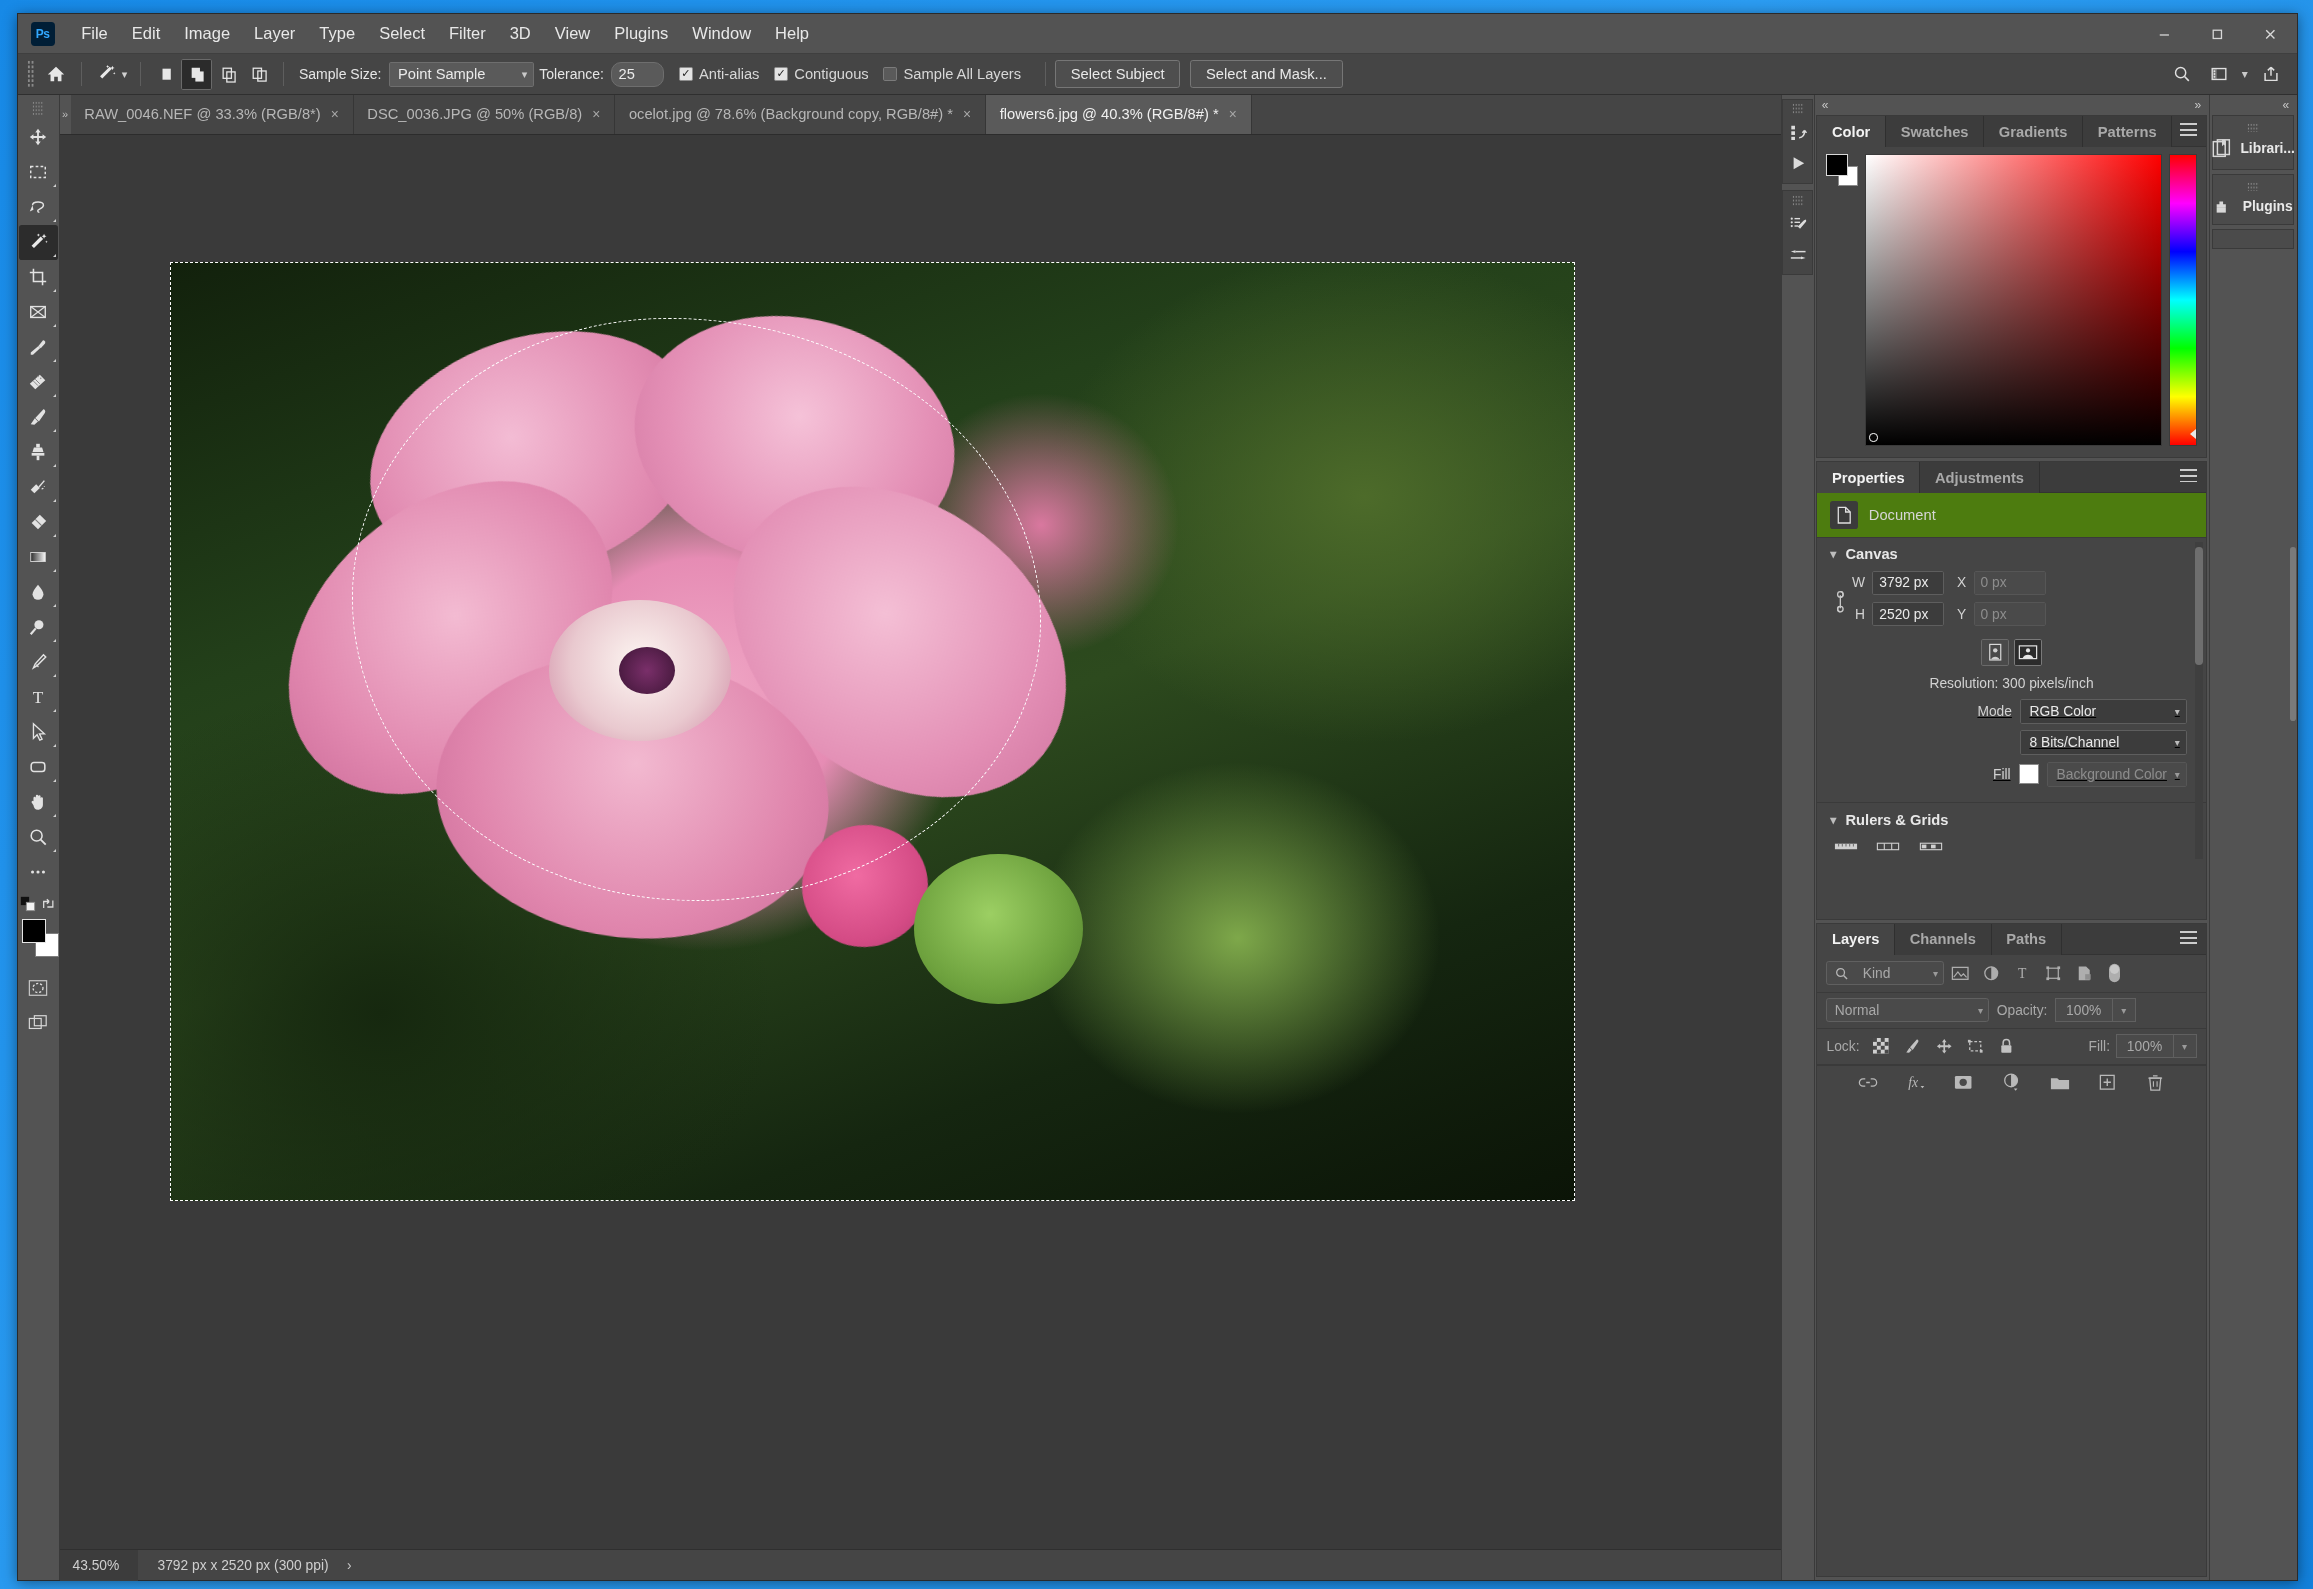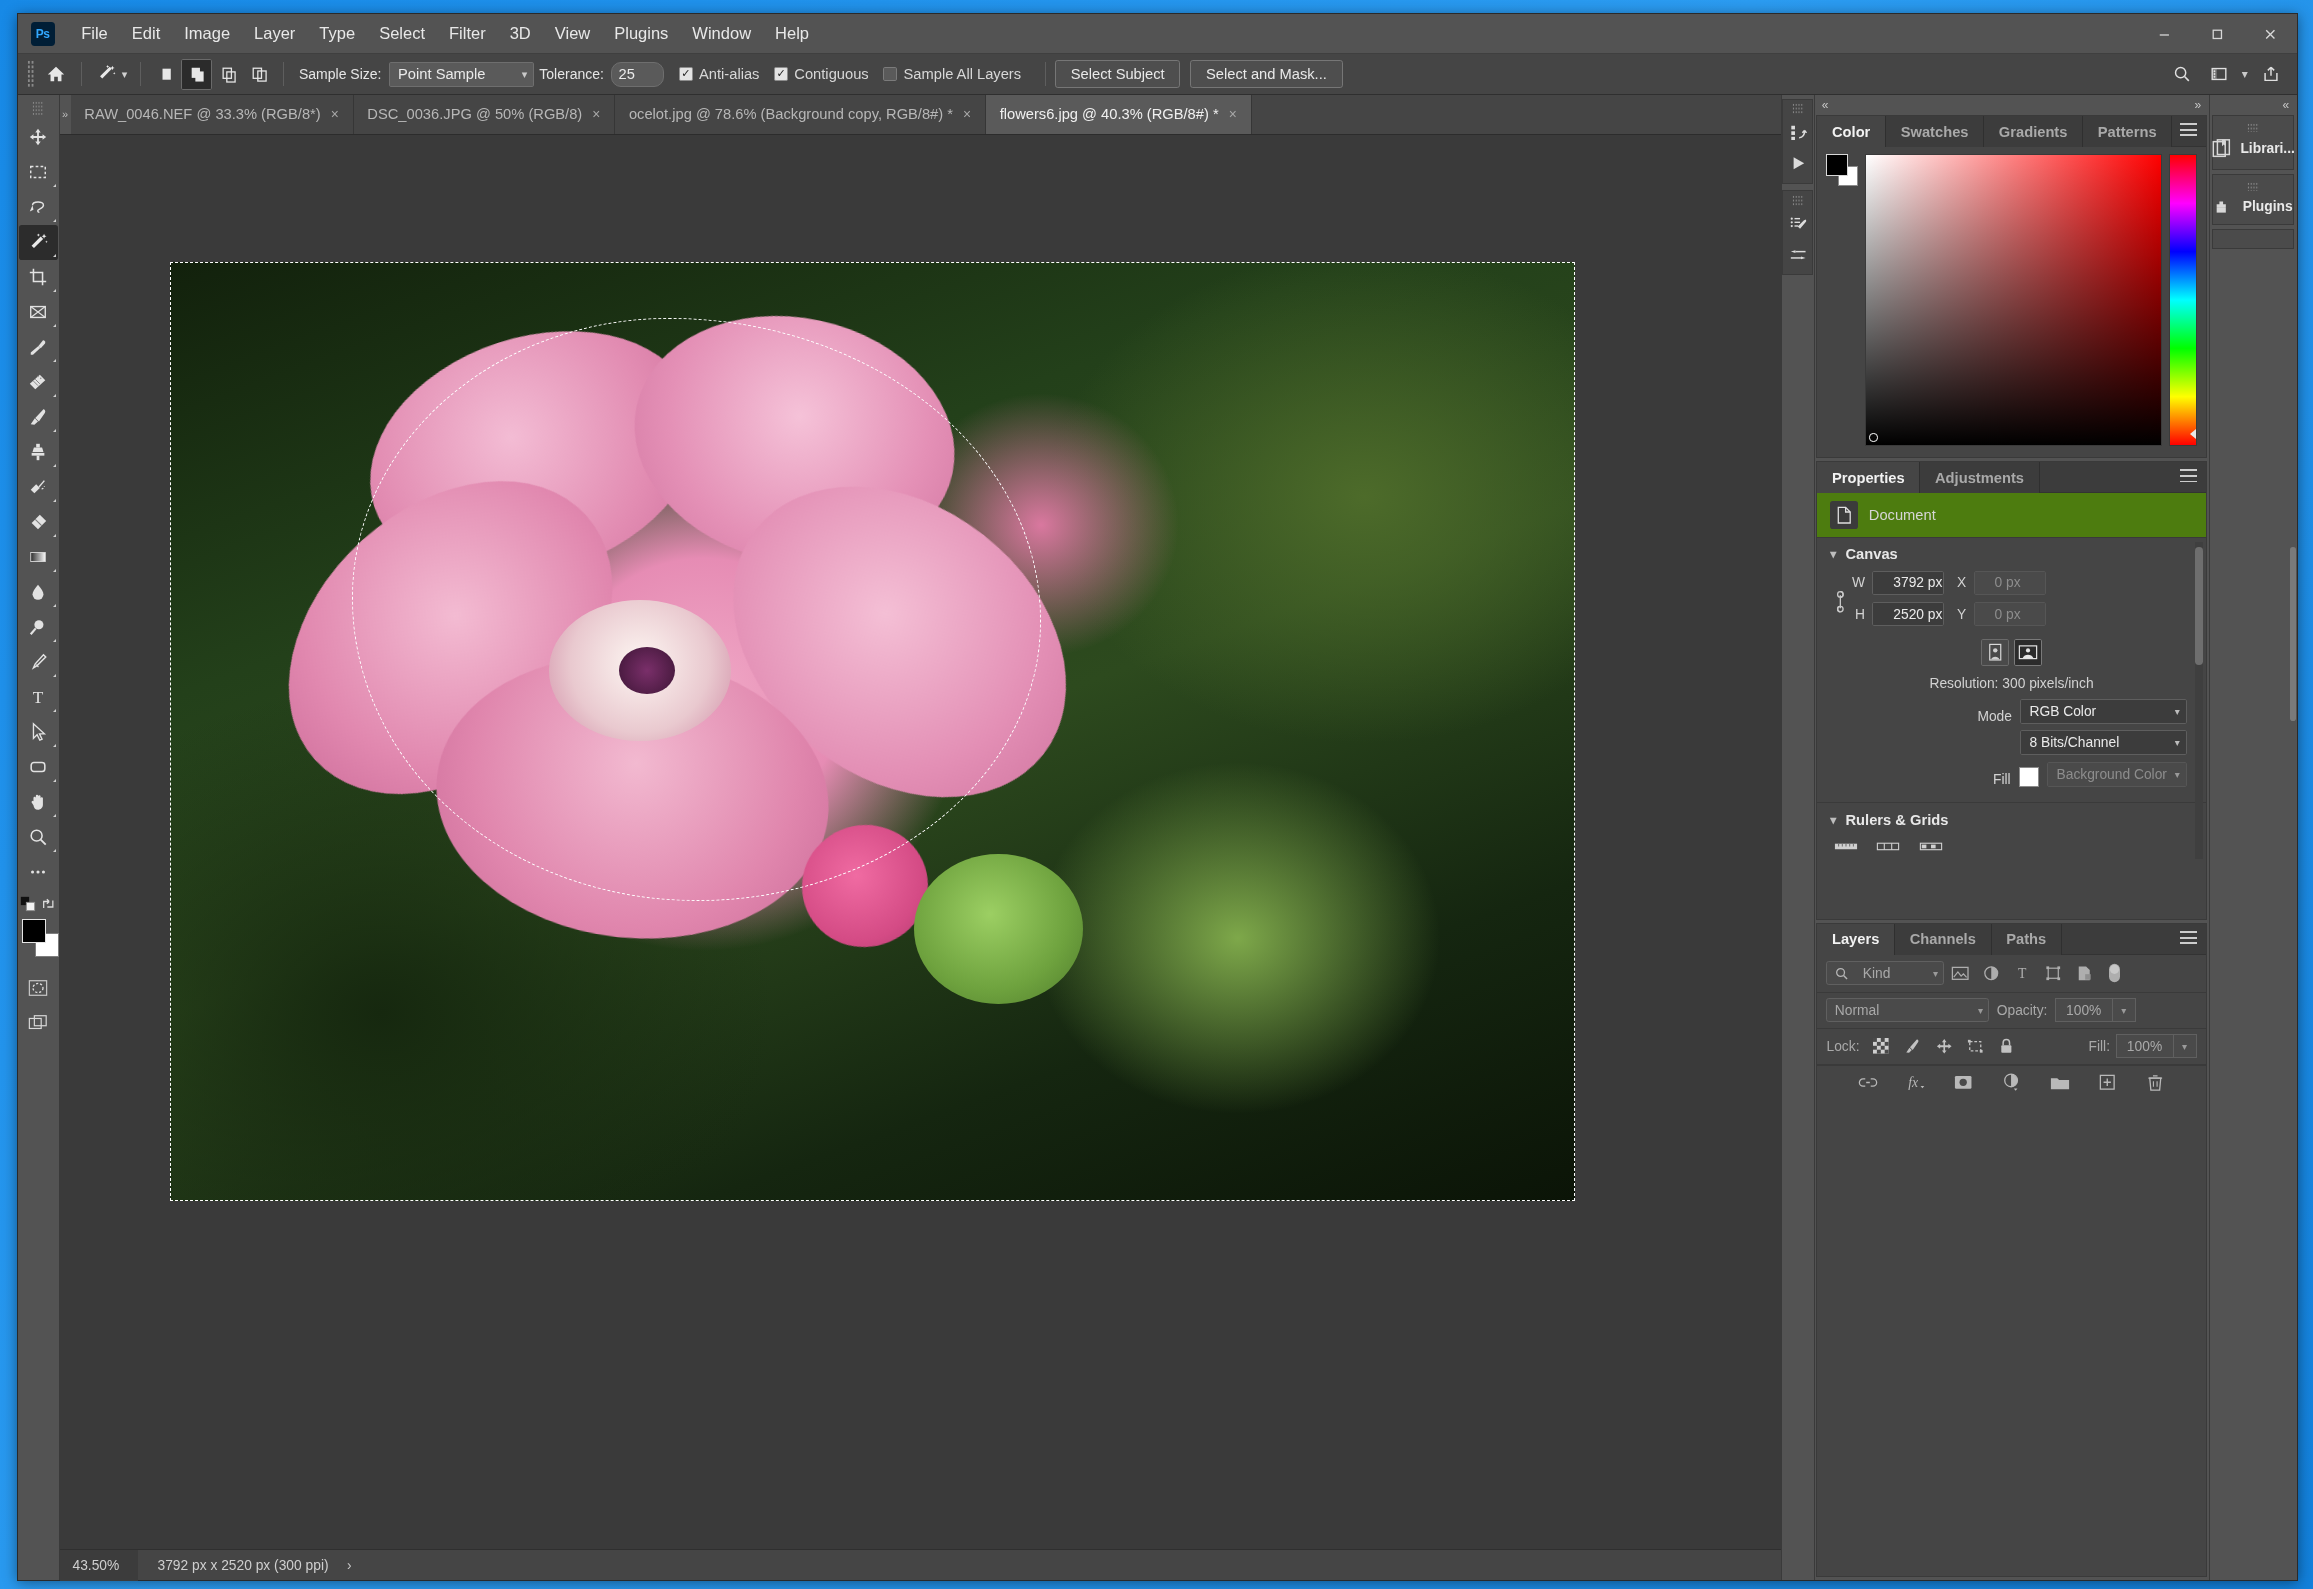--- a/index.html
+++ b/index.html
@@ -213,29 +213,29 @@
   .prop-doc-label { color:#d6d6d6; font-size:14.7px; }
   .prop-section { position:relative; }
   .sec-head { display:flex; align-items:center; gap:9.2px; padding:8.3px 13px; color:#e8e8e8; font-size:14.7px; font-weight:bold;}
   .chev { color:#bdbdbd; font-size:12px; }
   .prop-rows { padding:0 13px 9.2px 13px; }
   .prow { display:flex; align-items:center; gap:7.3px; margin-bottom:7.3px; }
   .link-ico { width:20px; color:#c9c9c9; display:flex;align-items:center;justify-content:center; }
   .flabel { color:#d2d2d2; font-size:13.8px; width:14.7px; text-align:right;}
   .ffield {
     height:24px; width:72px; background:#3c3c3c; border:0.9px solid #5e5e5e; border-radius:1.8px;
-    color:#eaeaea; font-size:13.8px; display:flex;align-items:center; padding-left:20px;
+    color:#eaeaea; font-size:13.8px; display:flex;align-items:center; padding-left:6px;
   }
   .ffield.dim { color:#8d8d8d; background:#4a4a4a; border-color:#565656;}
   .orient-row { display:flex; gap:5.5px; justify-content:center; margin:5.5px 0 9.2px 0;}
   .orient-btn { width:27.5px;height:27.5px;border:0.9px solid #6a6a6a;border-radius:1.8px;background:#4a4a4a;
     display:flex;align-items:center;justify-content:center;color:#d9d9d9;}
   .orient-btn.active{ background:#2c2c2c; border-color:#7a7a7a; }
   .res-line { text-align:center; color:#d2d2d2; font-size:13.8px; margin-bottom:8.3px;}
-  .mode-row { display:flex; align-items:flex-end; gap:8.3px; margin-bottom:6.4px; justify-content:flex-end; padding-right:5.5px;}
+  .mode-row { display:flex; align-items:center; gap:8.3px; margin-bottom:6.4px; justify-content:flex-end; padding-right:5.5px;text-decoration:underline;}
   .mlabel { color:#d2d2d2; font-size:13.8px; }
   .mselect {
     height:25px; width:167px; background:#3c3c3c; border:0.9px solid #5e5e5e; border-radius:1.8px;
     color:#eaeaea; font-size:13.8px; display:flex;align-items:center;justify-content:space-between; padding:0 6.4px 0 8.3px;
   }
   .mselect.dim { color:#8d8d8d; background:#4a4a4a; border-color:#565656;}
   .fillchip { width:20px;height:20px;background:#ffffff;border:0.9px solid #8a8a8a;}
   .scrolltrack { position:absolute; right:2.8px; top:3.7px; bottom:3.7px; width:8.3px; background:#3f3f3f;}
   .scrollthumb { position:absolute; right:2.8px; top:9.2px; width:8.3px; height:118px; background:#6e6e6e; border-radius:3.7px;}
   .ruler-icons { display:flex; gap:18.4px; padding:3.7px 16.5px 11px 16.5px; }

